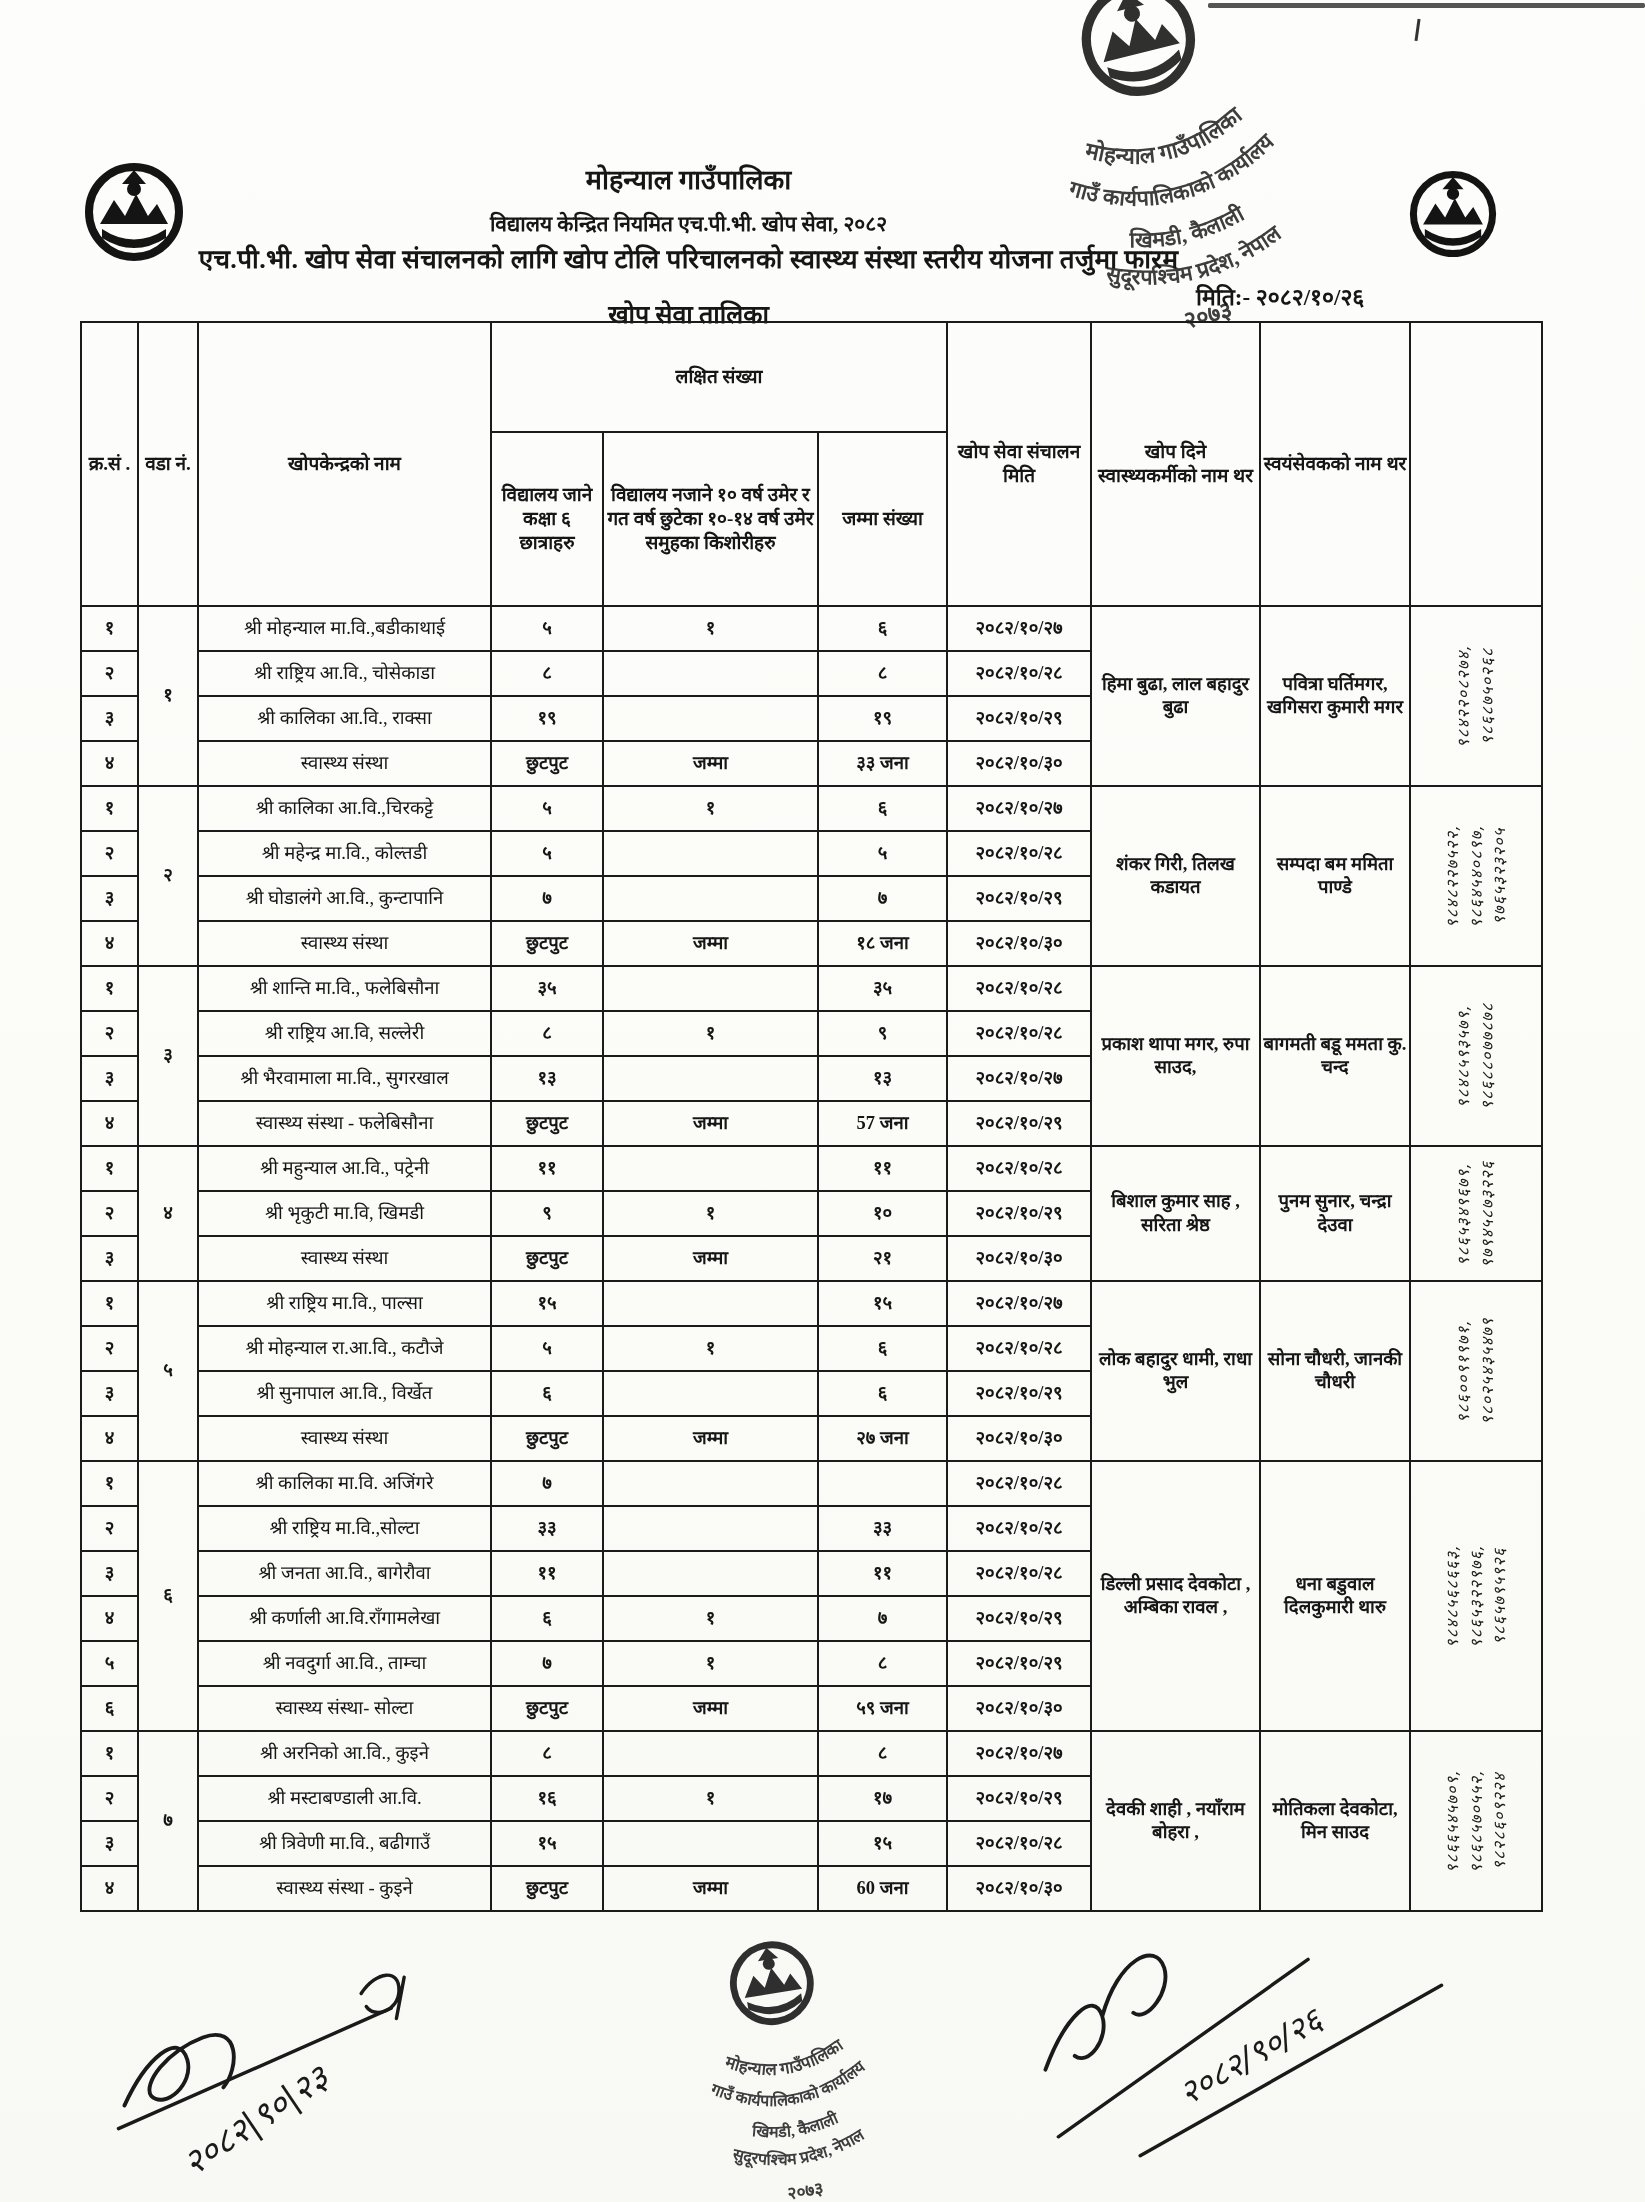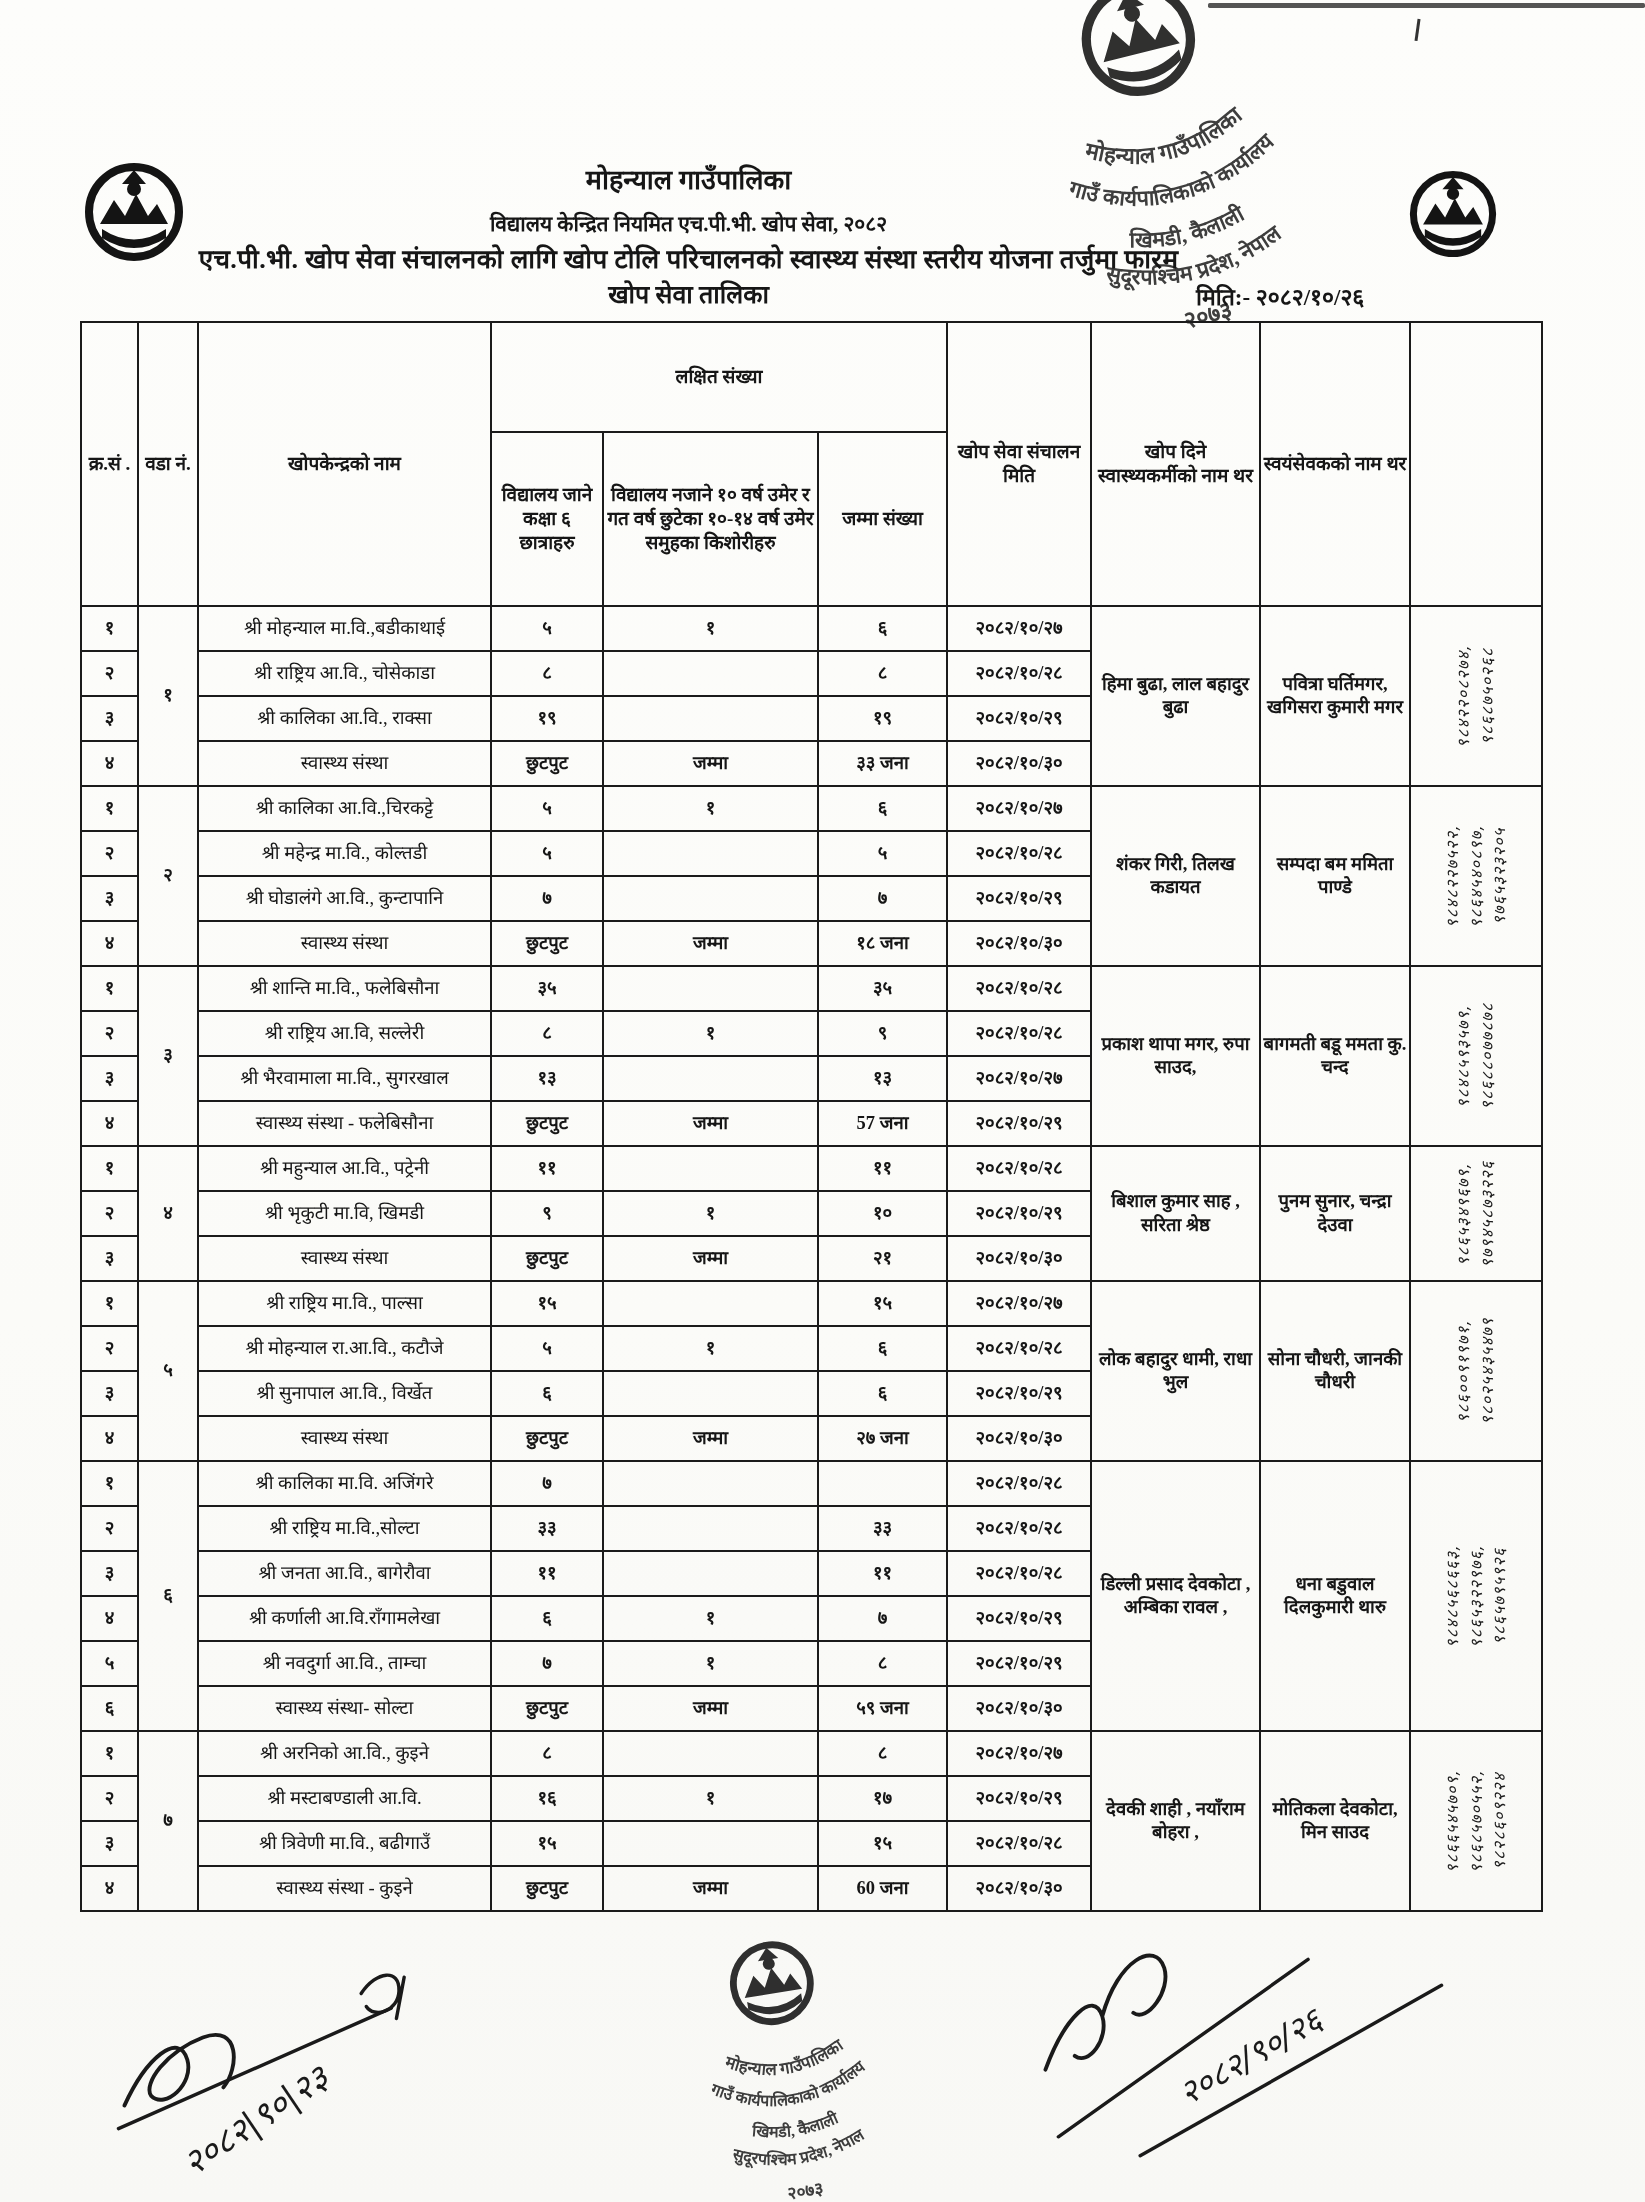--- a/index.html
+++ b/index.html
@@ -11,21 +11,21 @@
     overflow:hidden;
     font-family:"Liberation Serif","DejaVu Serif",serif;
     color:#161616;
   }
   .hidden-defs{position:absolute;width:0;height:0;overflow:hidden;}
   
   .titles{position:absolute;left:0;top:160px;width:1377px;text-align:center;}
   .t1{font-size:27px;font-weight:bold;}
   .t2{font-size:21px;font-weight:bold;margin-top:12px;}
   .t3{font-size:26px;font-weight:bold;margin-top:3px;letter-spacing:0.4px;}
-  .t4{font-size:25px;font-weight:bold;margin-top:0;}
+  .t4{font-size:25px;font-weight:bold;margin-top:20px;}
   .date-line{position:absolute;left:1196px;top:280px;font-size:23px;font-weight:bold;}
   .corner-logo{position:absolute;}
   .artifact{position:absolute;left:1208px;top:3.4px;width:437px;height:4.3px;background:#2a2a2a;opacity:.8;border-radius:1.7px;}
   .artifact2{position:absolute;left:1416px;top:19px;width:3.4px;height:22.4px;background:#333;transform:rotate(8deg);}
   
   .stamp{position:absolute;opacity:.88;}
   .stamp text{fill:#242424;font-weight:bold;font-family:"Liberation Serif","DejaVu Serif",serif;}
   
   table.main{
     position:absolute;left:80px;top:321px;width:1460px;

